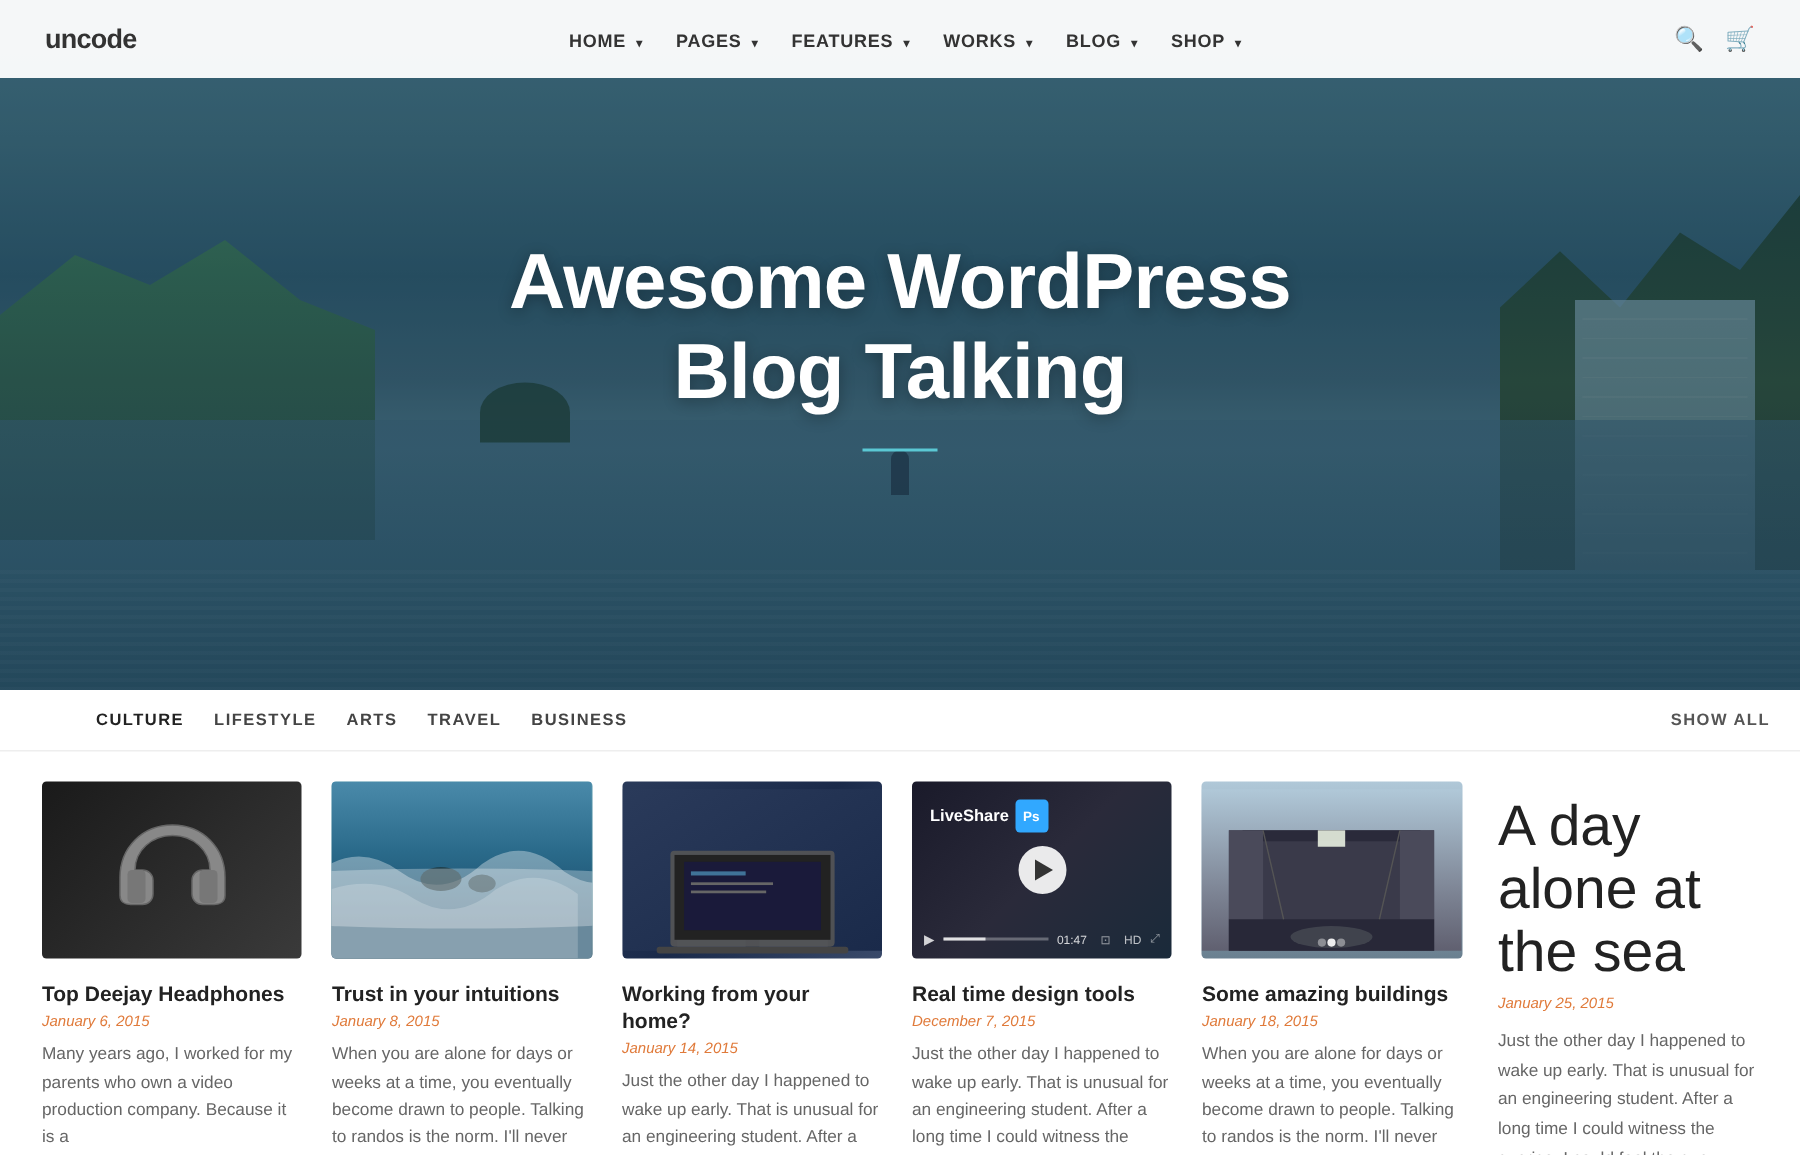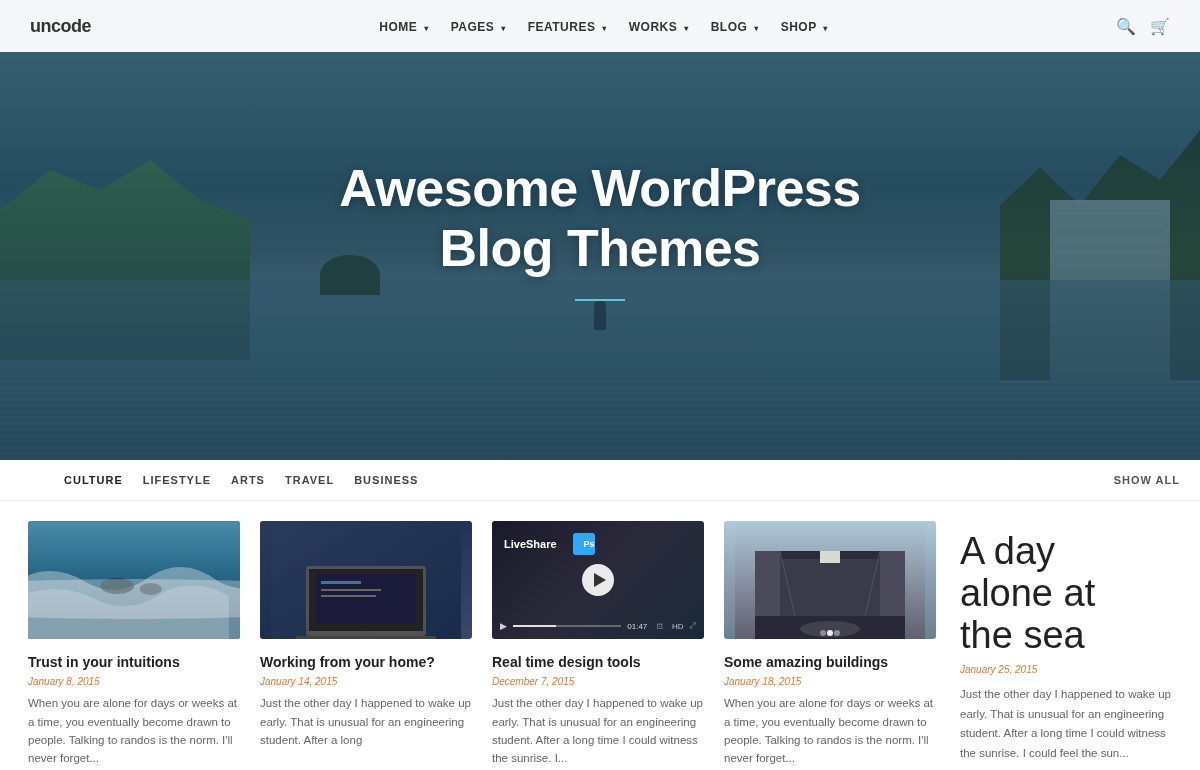--- a/index.html
+++ b/index.html
@@ -278,36 +278,36 @@
       justify-content: center;
       flex-direction: column;
       position: relative;
     }
     .video-label {
       position: absolute;
       top: 12px;
       left: 12px;
       display: flex;
       align-items: center;
-      gap: 16px;
+      gap: 4px;
     }
     .live-badge {
       font-size: 9px;
       font-weight: 700;
       color: #fff;
       background: transparent;
     }
     .ps-badge {
       width: 22px;
       height: 22px;
       background: #31a8ff;
       border-radius: 3px;
       display: flex;
       align-items: center;
-      justify-content: flex-end;
+      justify-content: center;
       font-size: 8px;
       font-weight: 700;
       color: #fff;
     }
     .play-btn {
       width: 32px;
       height: 32px;
       background: rgba(255,255,255,0.9);
       border-radius: 50%;
       display: flex;
@@ -444,40 +444,52 @@
       <div class="water">
         <div class="water-reflection"></div>
       </div>
       <div class="island"></div>
       <div class="person"></div>
     </div>
     <div class="hero-overlay"></div>
     <div class="hero-content">
       <h1 class="hero-title">
         <span>Awesome WordPress</span><br>
-        <span>Blog Themes</span>
+        <span>Blog Talking</span>
       </h1>
       <div class="hero-divider"></div>
     </div>
   </div>
 </div>
 
 <div class="filter-bar">
   <div class="filter-tags">
     <span class="filter-tag">CULTURE</span>
     <span class="filter-tag">LIFESTYLE</span>
     <span class="filter-tag">ARTS</span>
     <span class="filter-tag">TRAVEL</span>
     <span class="filter-tag">BUSINESS</span>
   </div>
   <span class="show-all">SHOW ALL</span>
 </div>
 
 <div class="blog-grid">
 
+  <div class="blog-card">
+    <div class="card-thumb thumb-headphones">
+      <svg width="80" height="70" viewBox="0 0 80 70">
+        <path d="M40 5 C20 5 5 20 5 40 L5 52 C5 56 8 58 12 58 L20 58 C24 58 27 55 27 51 L27 42 C27 38 24 35 20 35 L15 35 C15 22 26 12 40 12 C54 12 65 22 65 35 L60 35 C56 35 53 38 53 42 L53 51 C53 55 56 58 60 58 L68 58 C72 58 75 56 75 52 L75 40 C75 20 60 5 40 5 Z" fill="#888" stroke="#666" stroke-width="1"></path>
+        <rect x="10" y="35" width="12" height="22" rx="3" fill="#777"></rect>
+        <rect x="58" y="35" width="12" height="22" rx="3" fill="#777"></rect>
+      </svg>
+    </div>
+    <div class="card-title">Top Deejay Headphones</div>
+    <div class="card-date">January 6, 2015</div>
+    <div class="card-excerpt">Many years ago, I worked for my parents who own a video production company. Because it is a</div>
+  </div>
 
   <div class="blog-card">
     <div class="card-thumb thumb-ocean">
       <svg width="100%" height="118" viewBox="0 0 190 118" preserveAspectRatio="none">
         <defs>
           <linearGradient id="oceanGrad" x1="0" y1="0" x2="0" y2="1">
             <stop offset="0%" stop-color="#4a8aaa"></stop>
             <stop offset="40%" stop-color="#2a6a8a"></stop>
             <stop offset="80%" stop-color="#1a4a68"></stop>
           </linearGradient>

